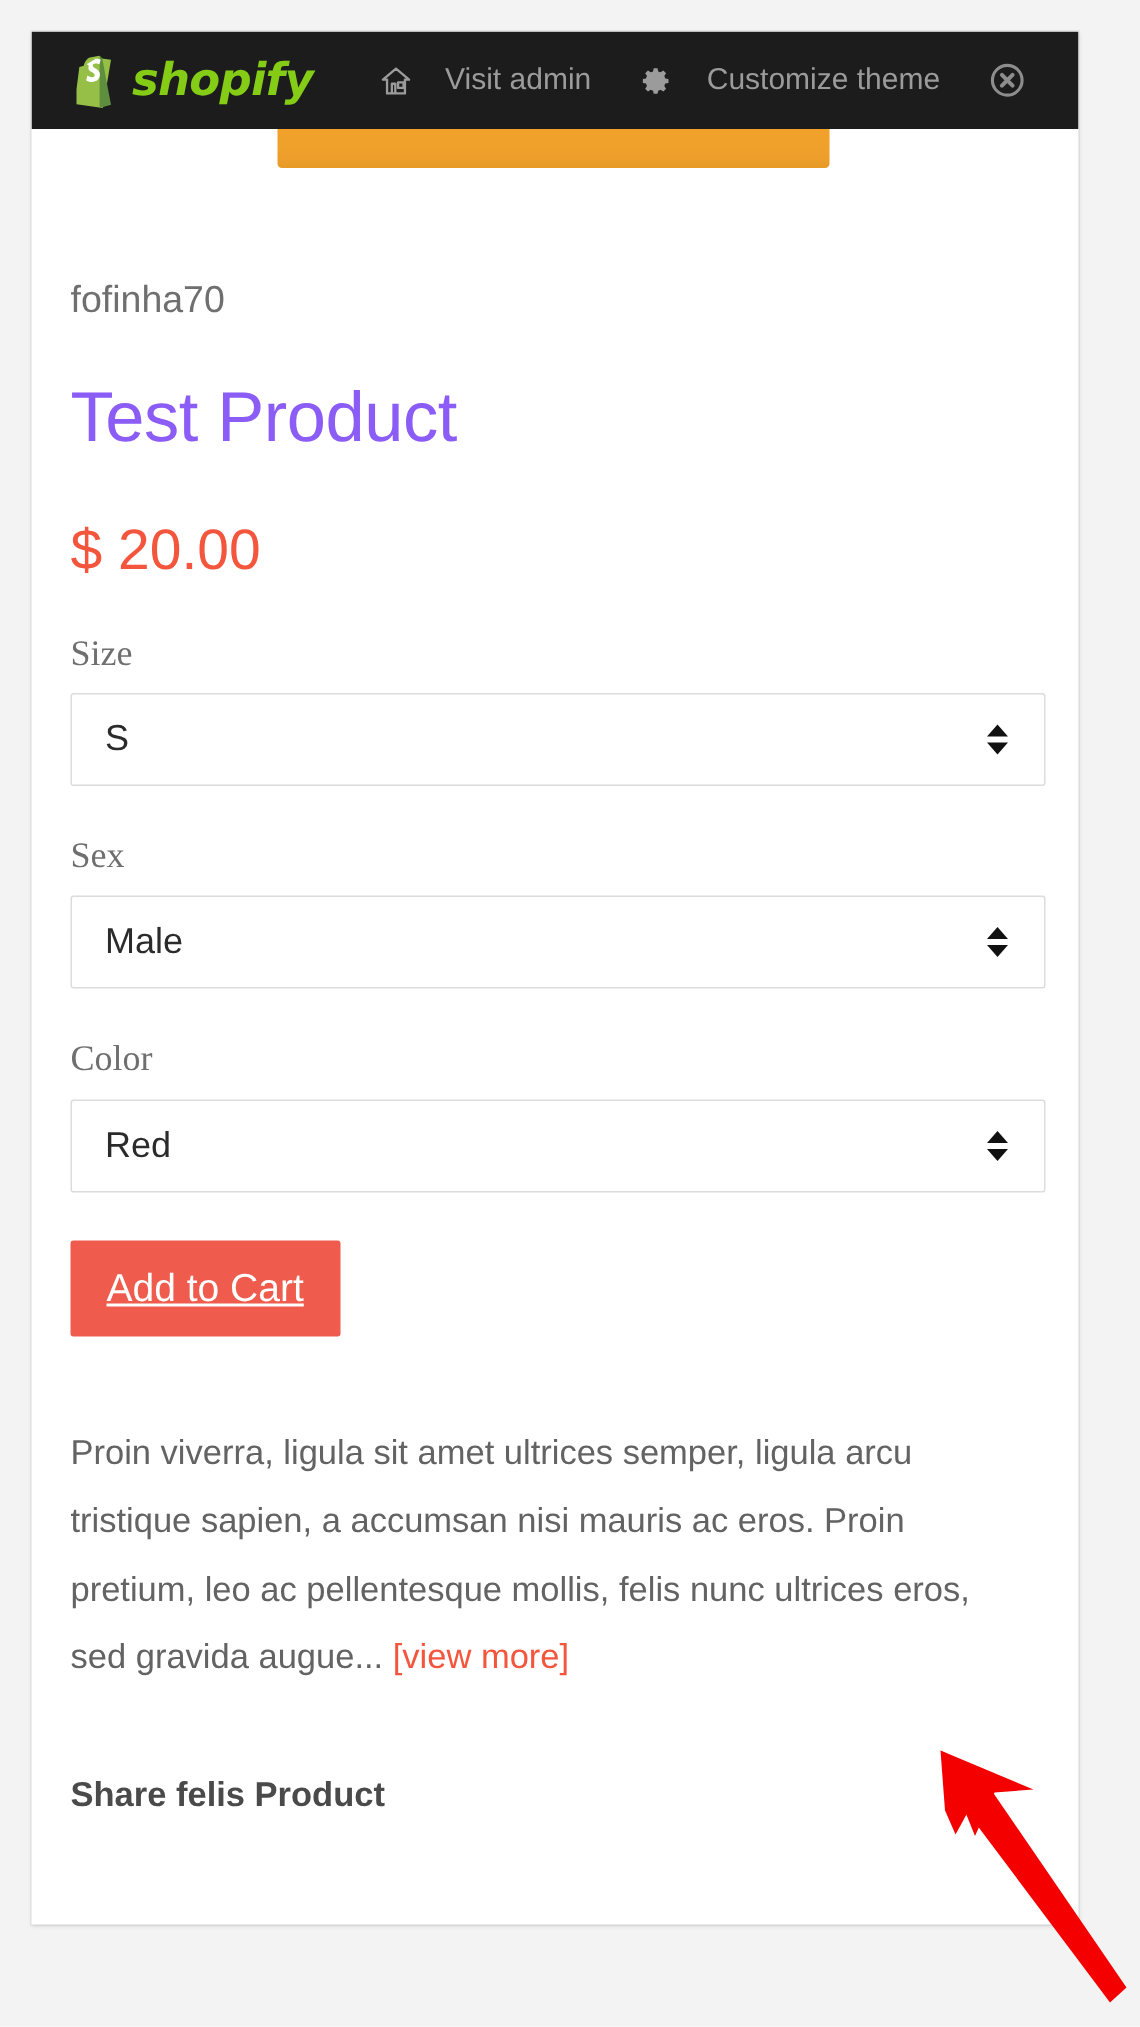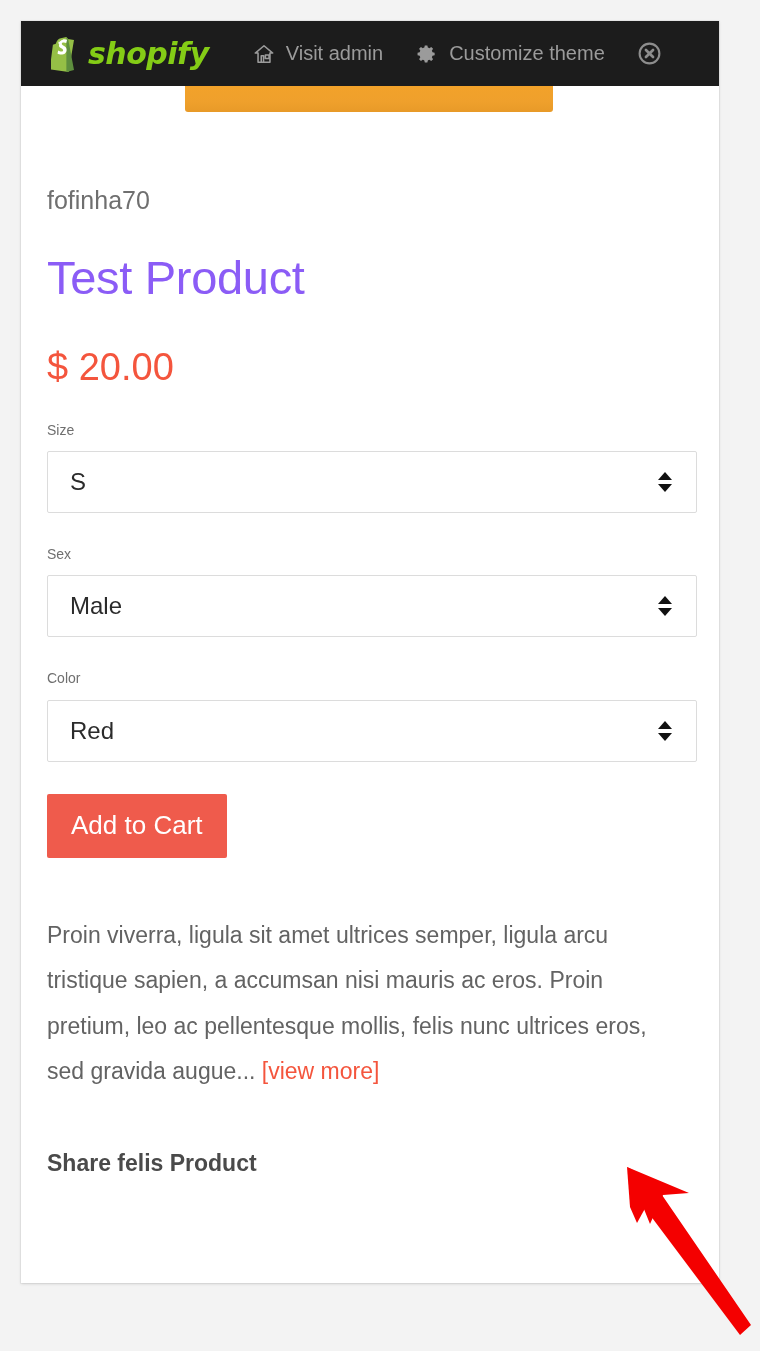--- a/index.html
+++ b/index.html
@@ -58,21 +58,21 @@
     font-family: "DejaVu Sans", sans-serif;
     font-weight: 700;
     font-style: italic;
     font-size: 30px;
     letter-spacing: -0.5px;
     line-height: 1;
   }
   .bar-link {
     display: flex;
     align-items: center;
-    gap: 10px;
+    gap: 21px;
     color: #9b9b9b;
     font-size: 20px;
     font-family: "Liberation Sans", sans-serif;
     text-decoration: none;
     white-space: nowrap;
   }
   #visit-admin-link { margin-left: 43px; }
   #customize-theme-link { margin-left: 32px; }
   .bar-icon-wrap {
     width: 24px; height: 24px;
@@ -130,24 +130,25 @@
     font-size: 38px;
     color: #f4553d;
     font-weight: 400;
     line-height: 1.1;
   }
 
   
   .option-group { padding-top: 34px; }
   .option-label {
     display: block;
-    font-size: 14px;
+    font-size: 24px;
     color: #6f6f6f;
     margin-bottom: 13px;
     line-height: 1.1;
+    font-family: Liberation Serif, serif;
   }
   .select-shell {
     position: relative;
     width: 650px;
     height: 62px;
     border: 1px solid #dcdcdc;
     background: #ffffff;
     box-sizing: border-box;
     border-radius: 2px;
     display: flex;
@@ -191,20 +192,21 @@
     display: inline-block;
     background: #ef5b4c;
     color: #ffffff;
     border: none;
     font-family: "Liberation Sans", sans-serif;
     font-size: 26px;
     padding: 18px 24px 20px 24px;
     line-height: 1;
     border-radius: 2px;
     cursor: pointer;
+    text-decoration: underline;
   }
 
   
   #product-description {
     margin: 0;
     padding-top: 55px;
     font-size: 23px;
     line-height: 1.98;
     color: #636363;
     max-width: 640px;

